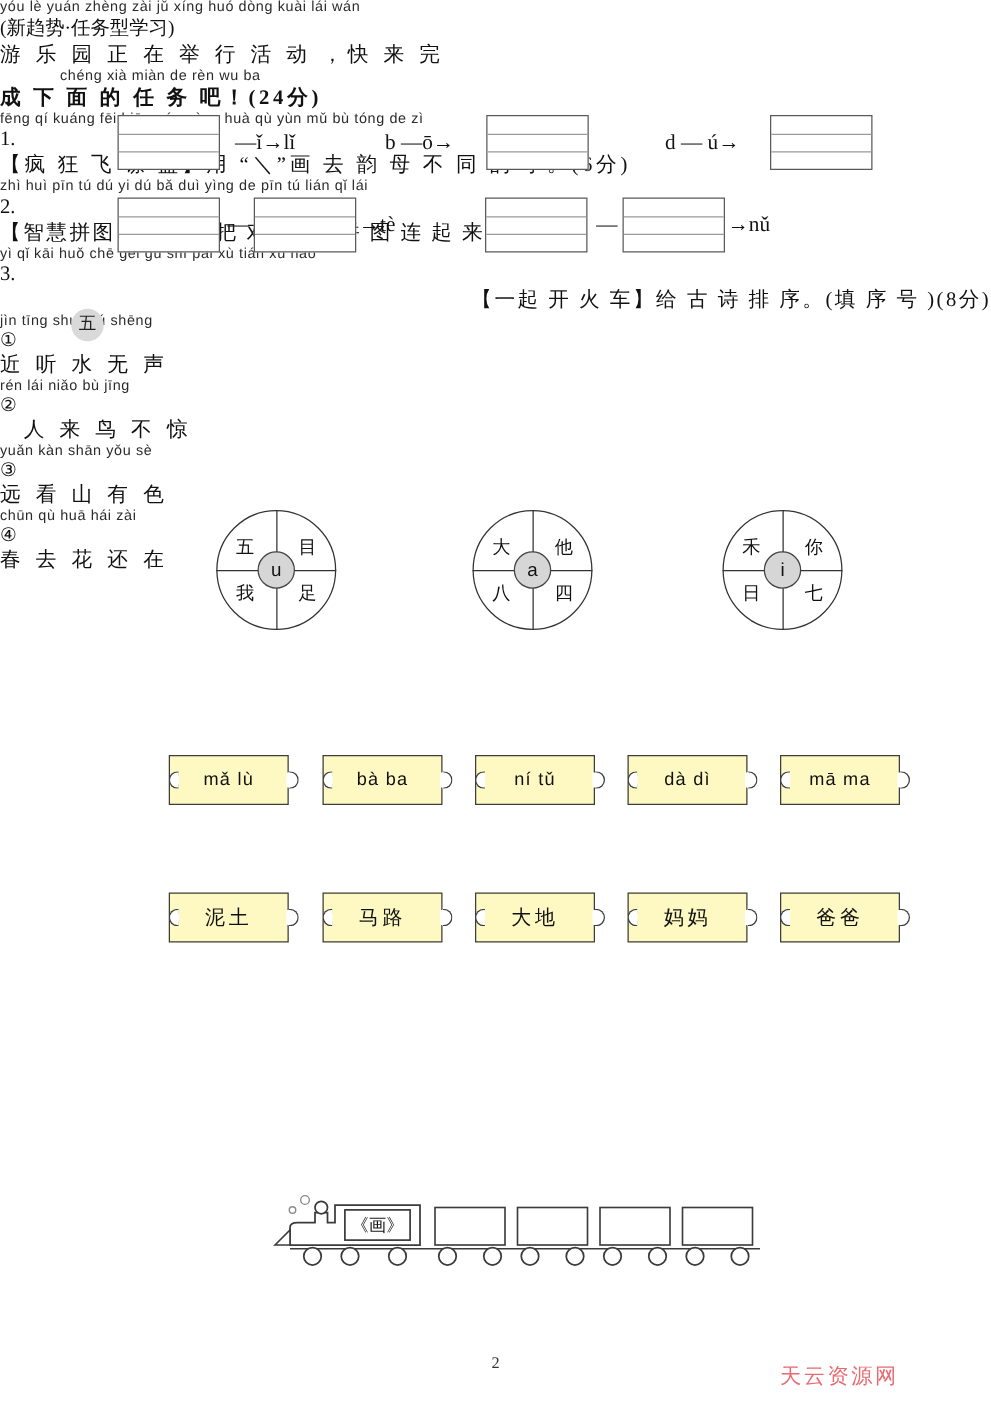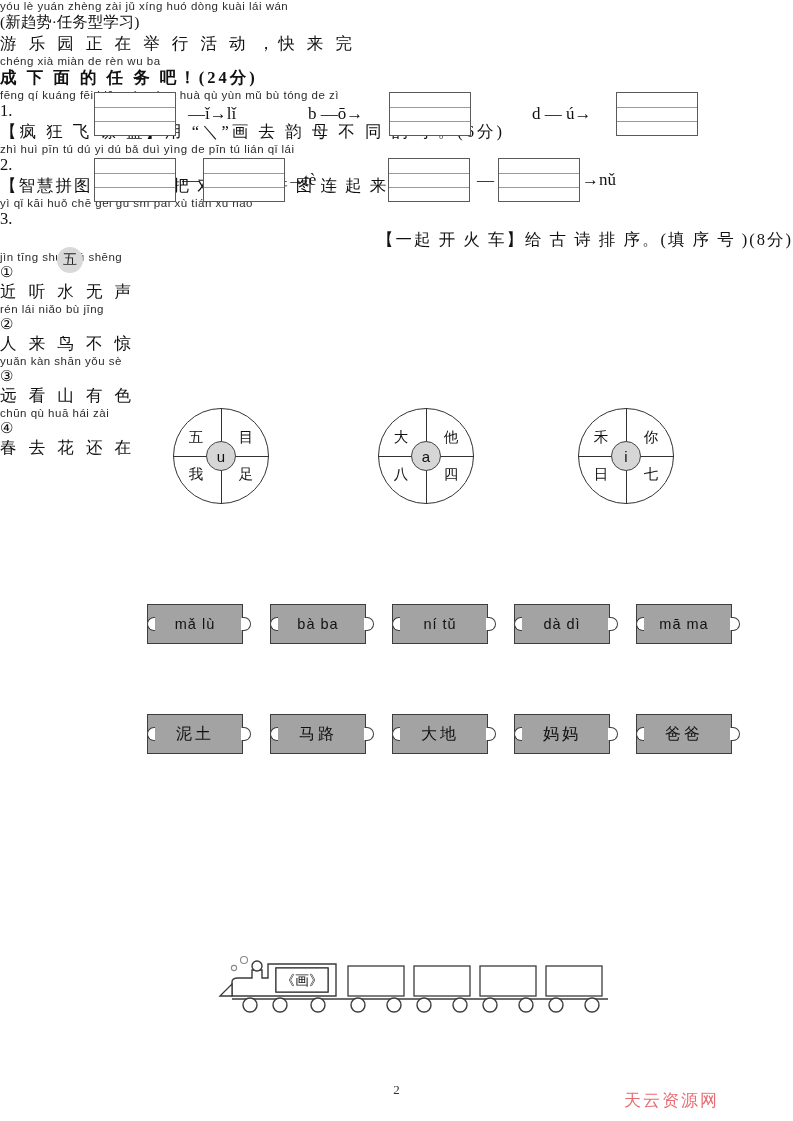--- a/index.html
+++ b/index.html
@@ -102,28 +102,27 @@
   .wheel .q.tl { left:8px;  top:20px; }
   .wheel .q.tr { right:8px; top:20px; }
   .wheel .q.bl { left:8px;  bottom:20px; }
   .wheel .q.br { right:8px; bottom:20px; }
 
   
   .puzzle {
     position:absolute;
     width:96px; height:40px;
     border:1.2px solid #3d3d3d;
-    background:#a3a3a3;
+    background:#fef9c3;
     box-sizing:border-box;
     font-family:"Liberation Sans", sans-serif;
     font-size:14.5px;
     color:#111;
     display:flex; align-items:center; justify-content:center;
     letter-spacing:1px;
-    margin-left:12px;
   }
   .puzzle.cn {
     font-family:"Liberation Serif", serif;
     font-size:16px;
     letter-spacing:3px;
   }
   
   .puzzle .nl, .puzzle .nr {
     position:absolute; top:50%; margin-top:-7px;
     width:8px; height:14px;
@@ -220,21 +219,21 @@
   </div>
 
   <div class="secnum" style="left:57px; top:247px;">五</div>
 
   <div class="pinyin" style="left:308px; top:230px;">yóu    lè    yuán  zhèng   zài    jǔ   xíng  huó  dòng      kuài  lái  wán</div>
 
   <div class="hanzi" style="left:88px; top:247px; font-size:15.5px; letter-spacing:0px;">(新趋势·任务型学习)</div>
 
   <div class="hanzi" style="left:306px; top:246px; letter-spacing:4px;">游 乐 园   正  在 举 行 活 动 ，快 来 完</div>
 
-  <div class="pinyin" style="left:88px; top:284px;">chéng  xià  miàn  de  rèn  wu  ba</div>
+  <div class="pinyin" style="left:88px; top:284px;padding-left:48px;">chéng  xià  miàn  de  rèn  wu  ba</div>
   <div class="hanzi hanzi-b" style="left:88px; top:300px; letter-spacing:3px;">成 下 面 的 任 务 吧！(24分)</div>
 
   <div class="pinyin" style="left:130px; top:349px;">fēng  qí  kuáng  fēi  biāo  pán      yòng          huà  qù  yùn  mǔ  bù  tóng  de    zì</div>
   <div class="hanzi" style="left:87px; top:365px; letter-spacing:0;">1.</div>
   <div class="hanzi" style="left:107px; top:365px; letter-spacing:3px;">【疯 狂 飞 镖 盘】用 “＼”画 去 韵 母 不 同 的 字。(6分)</div>
 
   <div class="wheel" style="left:173px; top:408px;">
     <div class="circ"></div>
     <div class="vline"></div>
     <div class="hline"></div>
@@ -326,21 +325,21 @@
   <div class="pinyin" style="left:133px; top:783px;">yì    qǐ  kāi huǒ chē    gěi  gǔ  shī  pái  xù       tián  xù  hào</div>
   <div class="hanzi" style="left:87px; top:799px; letter-spacing:0;">3.</div>
   <div class="hanzi" style="left:107px; top:799px; letter-spacing:2px;text-align:right;">【一起 开 火 车】给 古 诗 排 序。(填 序 号 )(8分)</div>
 
   <div class="pinyin" style="left:222px; top:838px;">jìn  tīng shuǐ  wú  shēng</div>
   <div class="hanzi circnum" style="left:196px; top:854px;">①</div>
   <div class="hanzi" style="left:218px; top:853px; letter-spacing:4px;">近 听 水 无 声</div>
 
   <div class="pinyin" style="left:482px; top:838px;">rén  lái  niǎo  bù  jīng</div>
   <div class="hanzi circnum" style="left:455px; top:854px;">②</div>
-  <div class="hanzi" style="left:478px; top:853px; letter-spacing:4px;">人 来 鸟 不 惊</div>
+  <div class="hanzi" style="left:478px; top:853px; letter-spacing:4px;padding-left:19px;">人 来 鸟 不 惊</div>
 
   <div class="pinyin" style="left:222px; top:890px;">yuǎn kàn shān yǒu  sè</div>
   <div class="hanzi circnum" style="left:196px; top:906px;">③</div>
   <div class="hanzi" style="left:218px; top:905px; letter-spacing:4px;">远 看 山 有 色</div>
 
   <div class="pinyin" style="left:482px; top:890px;">chūn qù  huā hái zài</div>
   <div class="hanzi circnum" style="left:455px; top:906px;">④</div>
   <div class="hanzi" style="left:478px; top:905px; letter-spacing:4px;">春 去 花 还 在</div>
 
   <div class="trainwrap" style="left:218px; top:952px; width:400px; height:66px;">

